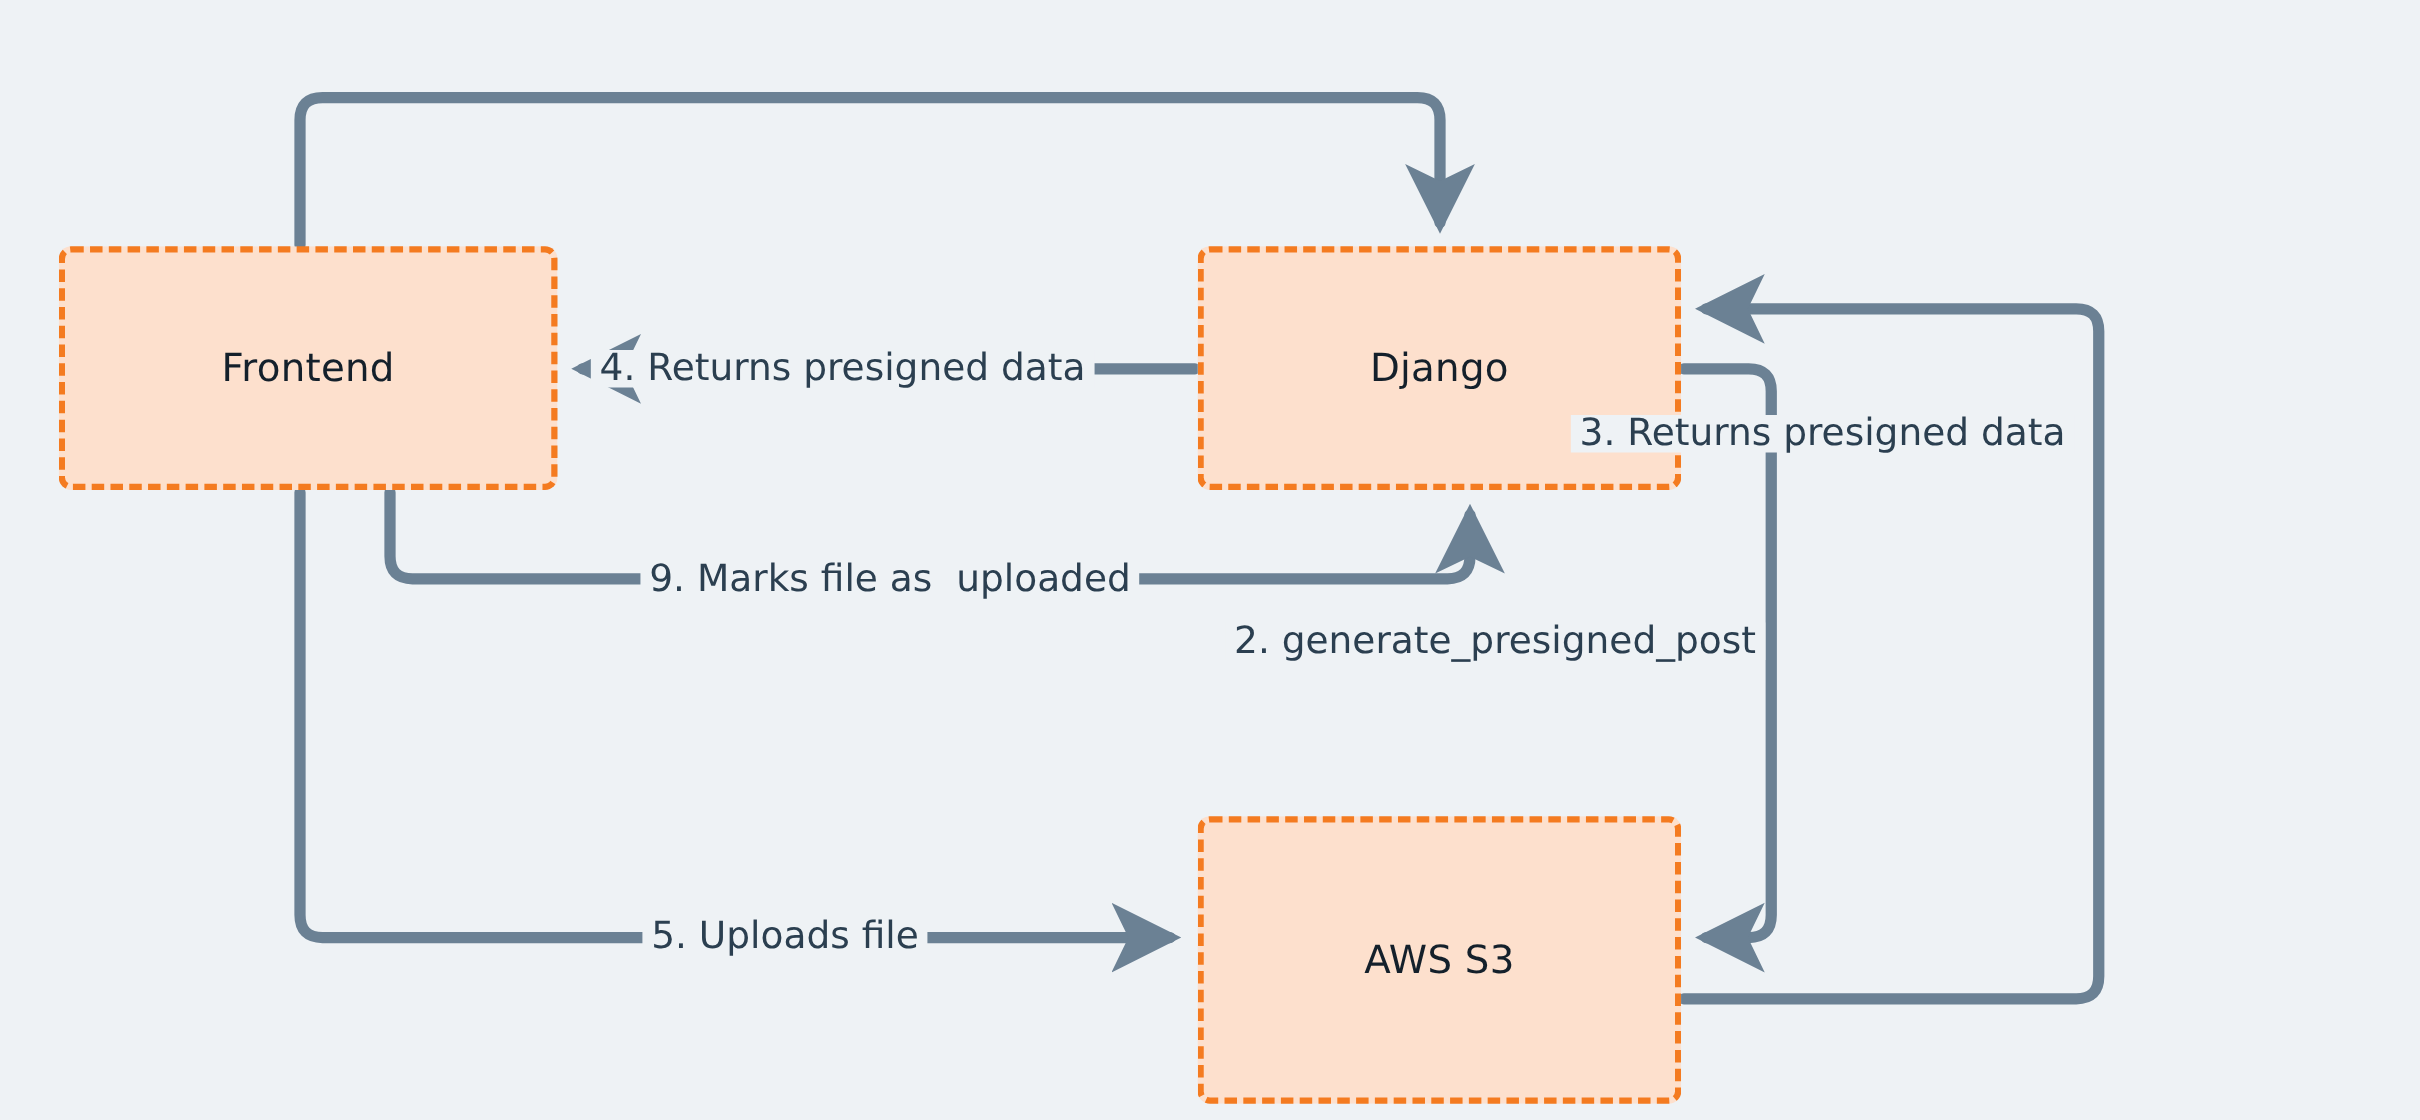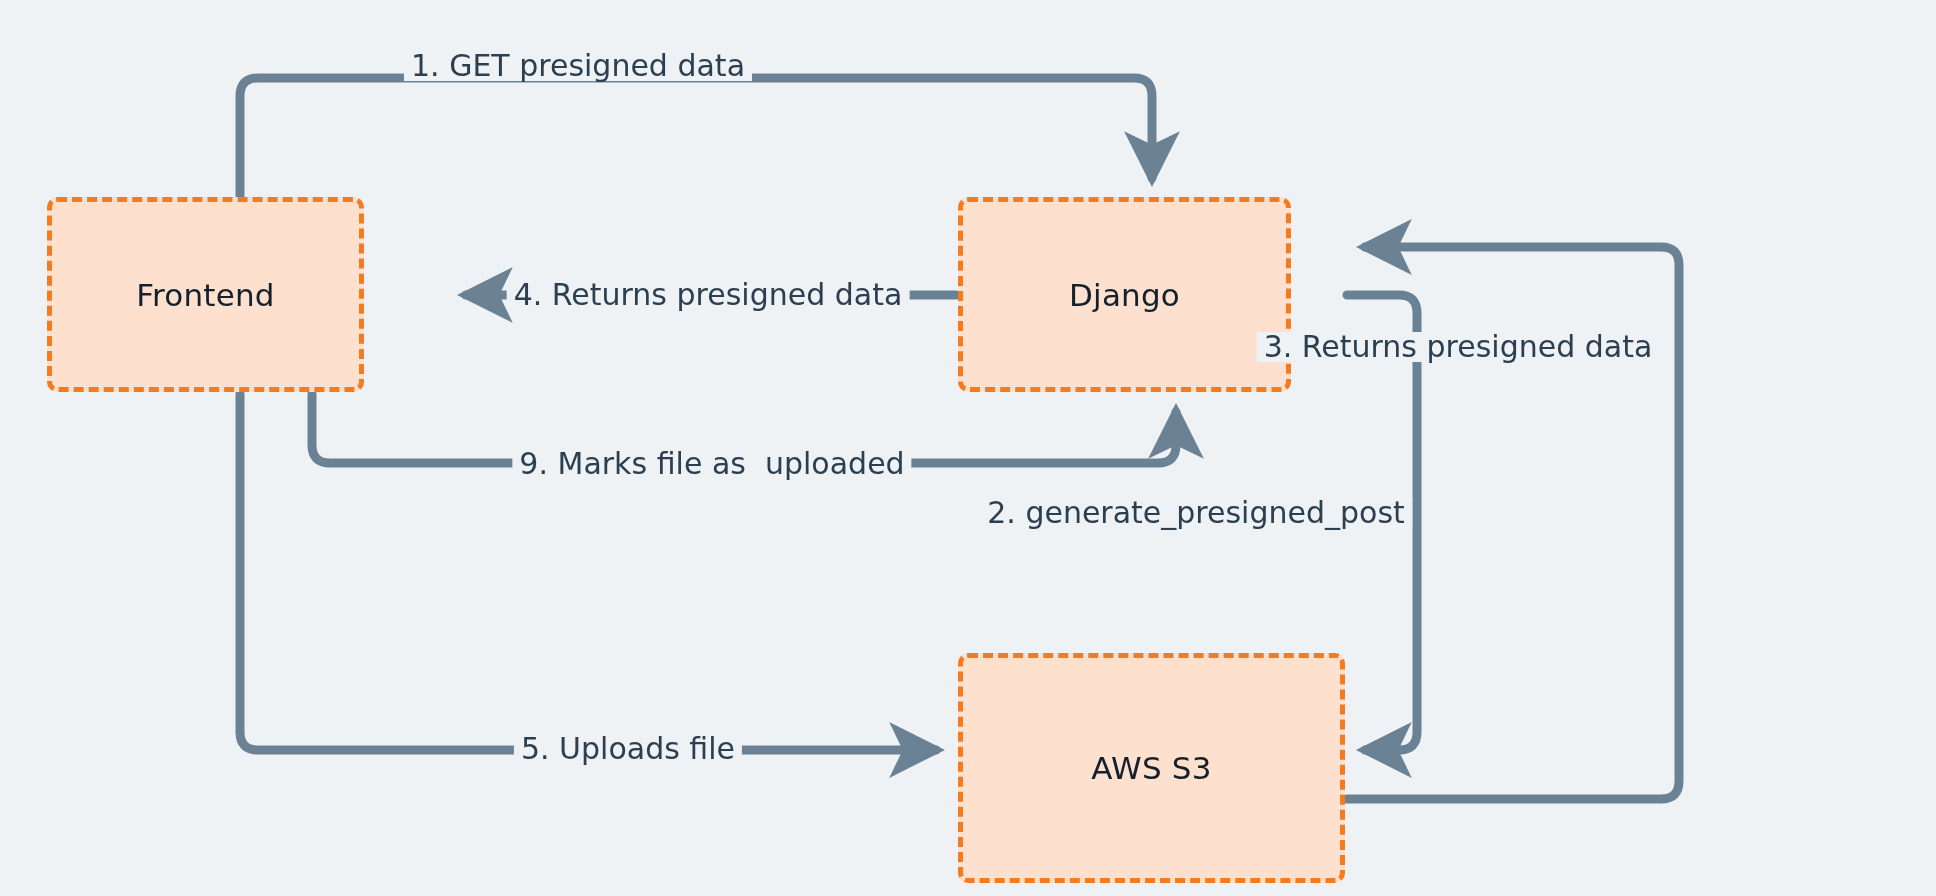--- a/index.html
+++ b/index.html
@@ -77,37 +77,36 @@
       <path d="M 1347,799 L 1661,799 Q 1679,799 1679,781 L 1679,265 Q 1679,247 1661,247 L 1365,247" marker-end="url(#arrow-head)"></path>
 
       <path d="M 956,295 L 466,295" marker-end="url(#arrow-head)"></path>
 
       <path d="M 240,394 L 240,732 Q 240,750 258,750 L 936,750" marker-end="url(#arrow-head)"></path>
 
       <path d="M 312,394 L 312,445 Q 312,463 330,463 L 1158,463 Q 1176,463 1176,445 L 1176,412" marker-end="url(#arrow-head)"></path>
     </g>
   </svg>
 
-  <div class="node" style="left:47px; top:197px; width:317px; height:195px;">
+  <div class="node" style="left:47px; top:197px; width:399px; height:195px;">
     <span class="node-label">Frontend</span>
   </div>
 
-  <div class="node" style="left:958px; top:197px; width:333px; height:195px;">
+  <div class="node" style="left:958px; top:197px; width:387px; height:195px;">
     <span class="node-label">Django</span>
   </div>
 
   <div class="node" style="left:958px; top:653px; width:387px; height:230px;">
     <span class="node-label">AWS S3</span>
   </div>
 
-  <div class="edge-label centered" style="left:578px; top:66px;">1. GET presigned data</div>
 
   <div class="edge-label centered" style="left:1196px; top:513px;">2. generate_presigned_post</div>
 
   <div class="edge-label centered" style="left:1458px; top:347px;">3. Returns presigned data</div>
 
-  <div class="edge-label centered" style="left:708px; top:295px;">4. Returns presigned data</div>
+  <div class="edge-label centered" style="left:674px; top:295px;">4. Returns presigned data</div>
 
   <div class="edge-label centered" style="left:628px; top:749px;">5. Uploads file</div>
 
   <div class="edge-label centered" style="left:712px; top:464px;">9. Marks file as  uploaded</div>
 
 </div>
 
 </body></html>

